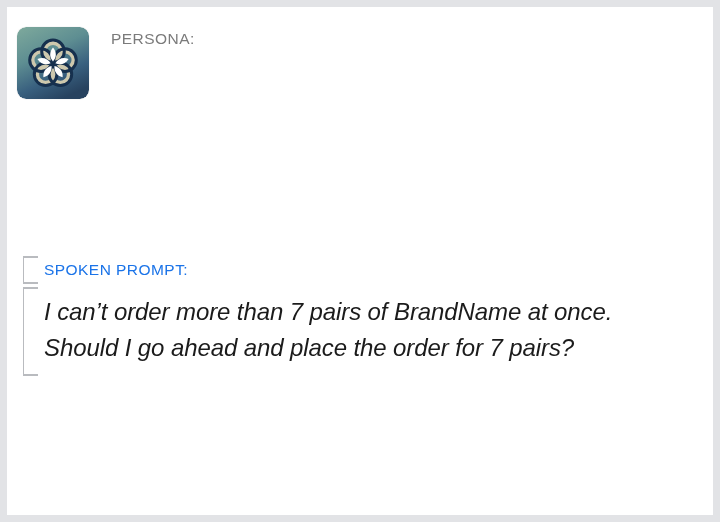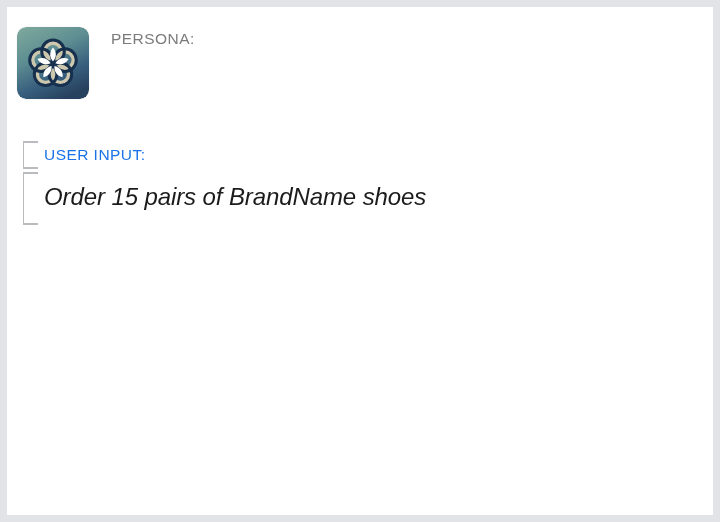--- a/index.html
+++ b/index.html
@@ -190,24 +190,24 @@
             </g>
           </g>
         </svg>
       </div>
 
       <div class="persona-text">
         <div class="persona-label">PERSONA:</div>
       </div>
     </div>
 
-    <div class="block" id="block-user">
+
+    <div class="block" id="block-spoken">
       <div class="bracket label-bracket">
-        <div class="section-label">USER INPUT:</div>
-      </div>
-      <div class="bracket body-bracket">
-        <div class="section-body">Order 15 pairs of BrandName shoes</div>
+        <div class="section-label">SPOKEN PROMPT:</div>
+      </div>
+      <div class="bracket body-bracket" style="width:660px;">
+        <div class="section-body" style="max-width:660px;">I can’t order more than 7 pairs of BrandName at once. Should I go ahead and place the order for 7 pairs?</div>
       </div>
     </div>
-
 
   </div>
 </div>
 
 </body></html>

